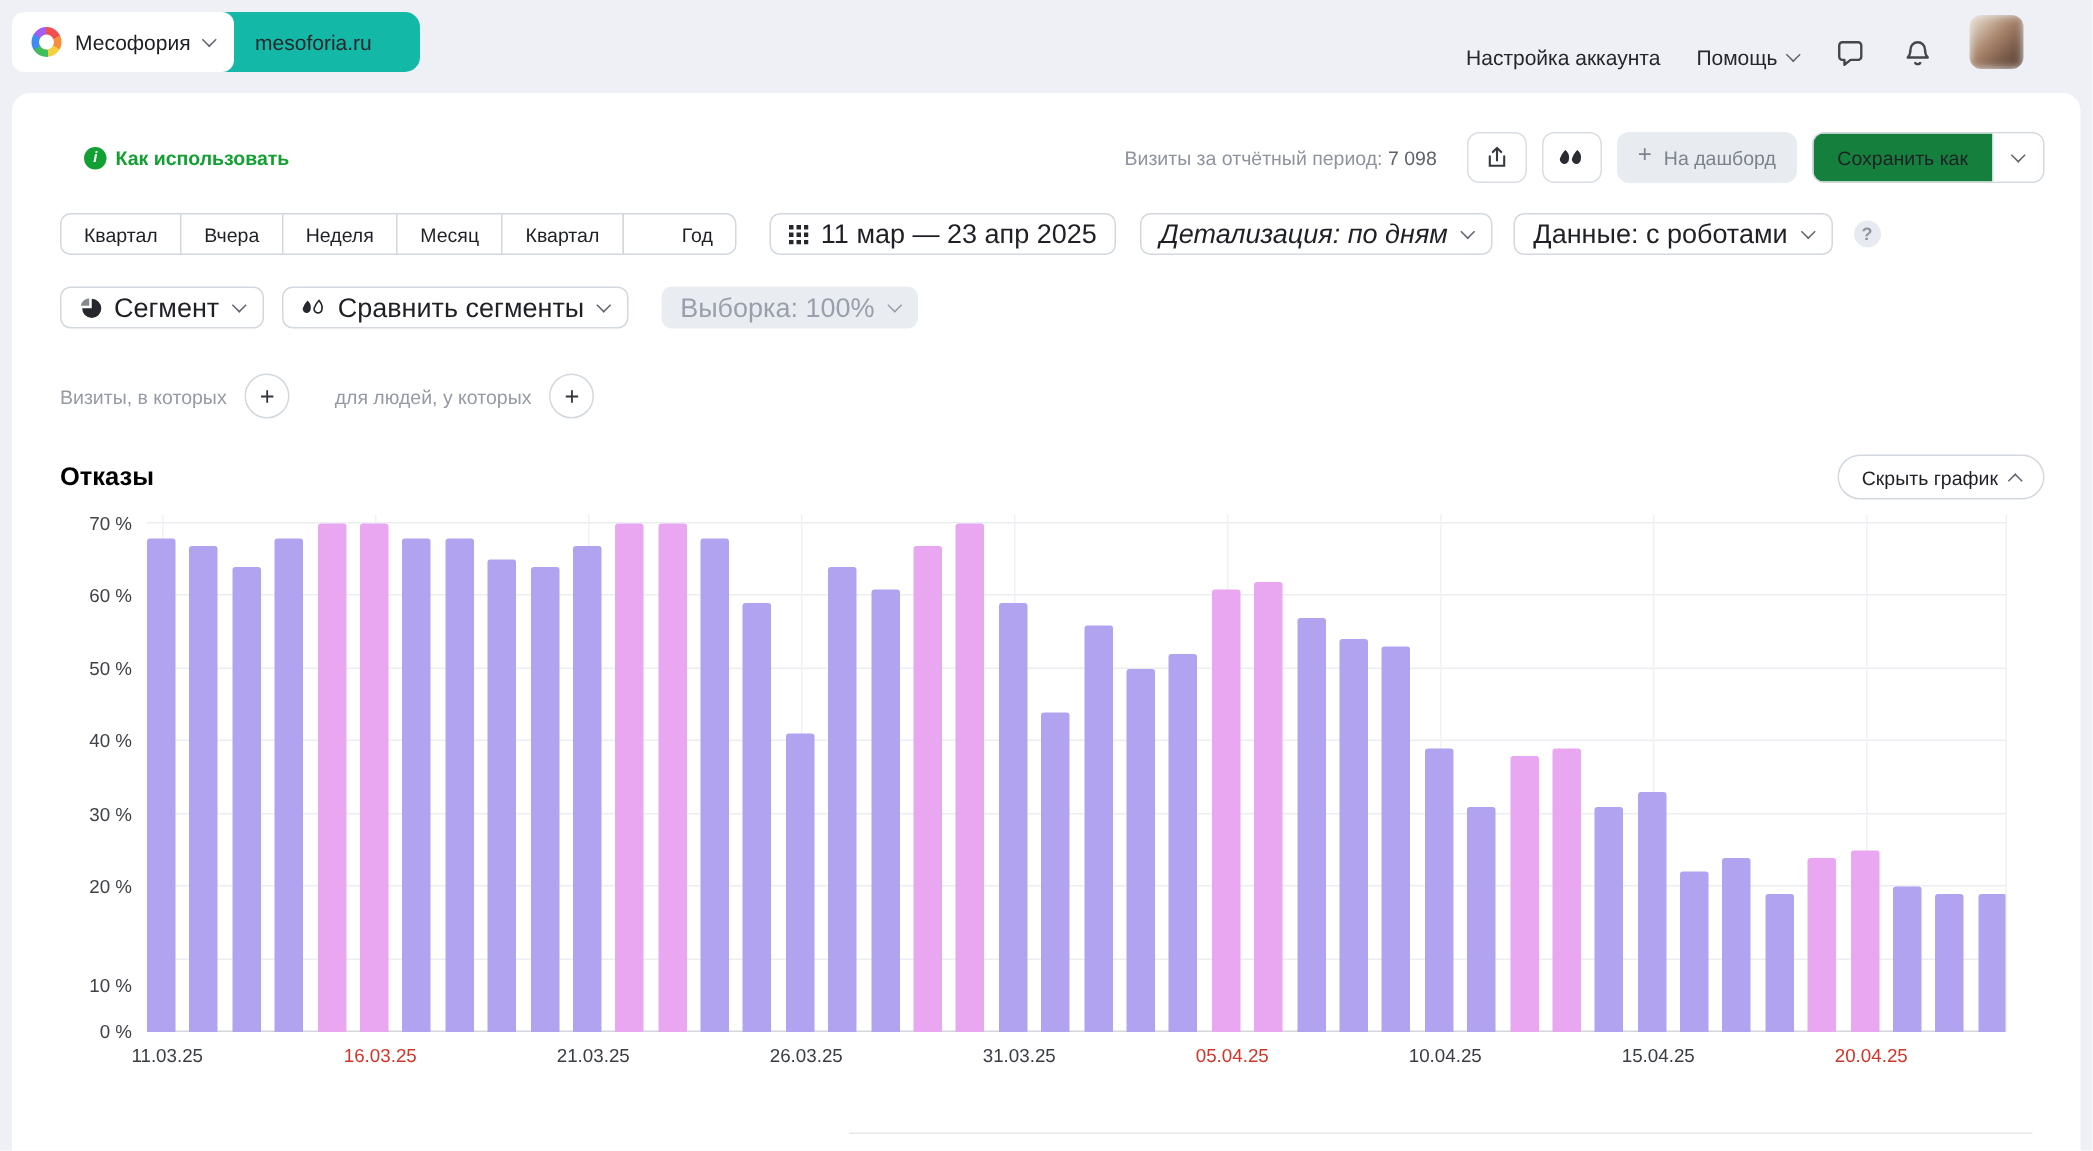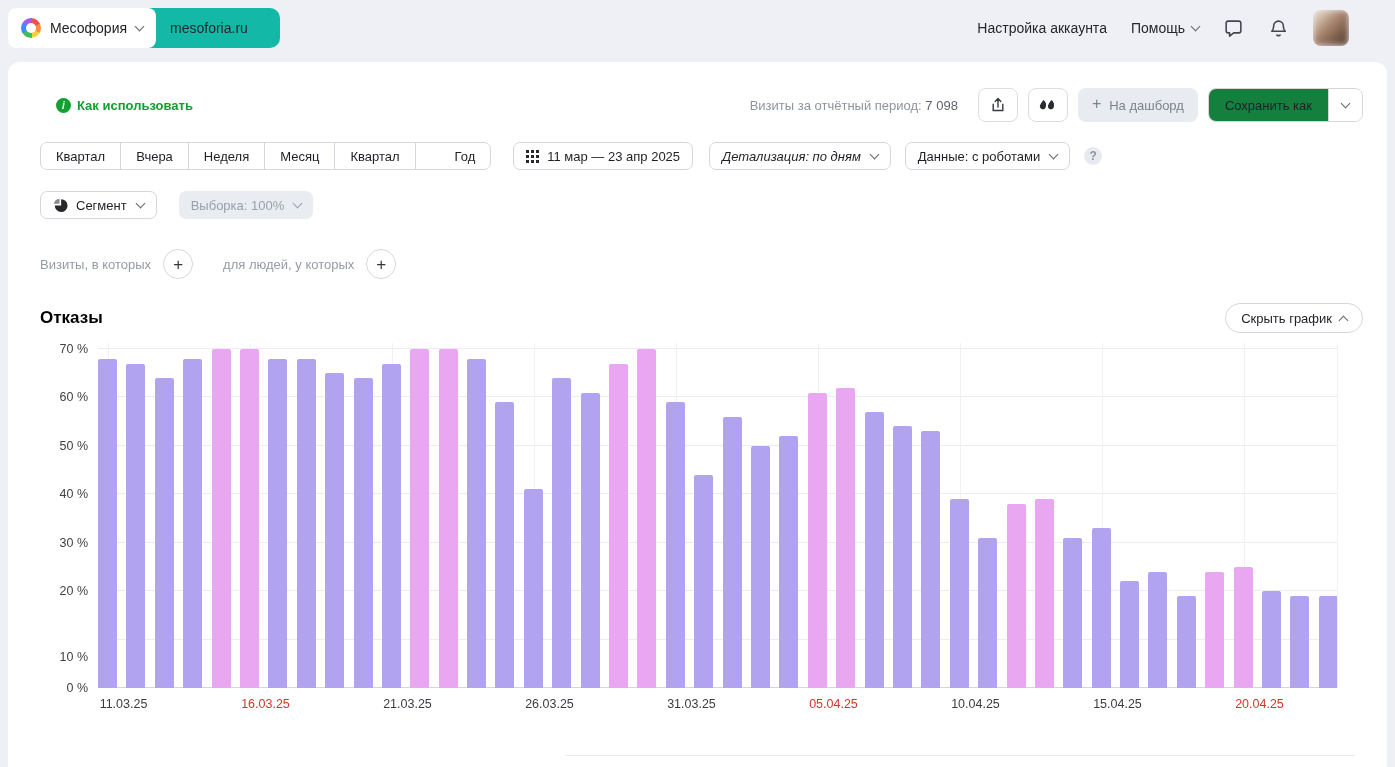--- a/index.html
+++ b/index.html
@@ -19,21 +19,21 @@
   .metrica-logo { width:20px; height:20px; border-radius:50%;
     background:conic-gradient(#f24e4e 0 18%, #fb8c3c 18% 33%, #f7cf3c 33% 48%, #41bd5b 48% 66%, #3f8cf2 66% 84%, #a45df0 84% 100%);
     position:relative; flex:0 0 auto; }
   .metrica-logo::after { content:""; position:absolute; inset:5px; background:#fff; border-radius:50%; }
   .counter-name { font-size:14px; color:#1c1d22; }
   .chev { display:inline-block; width:7px; height:7px; border-right:1.6px solid #62666e; border-bottom:1.6px solid #62666e; transform:rotate(45deg); margin-top:-4px; }
   .chev.up { transform:rotate(-135deg); margin-top:4px; }
   .domain { font-size:14px; color:#26272c; }
   .blur-wrap { overflow:hidden; border-radius:4px; display:inline-block; }
   .counter-id-blur { width:108px; height:16px; background:linear-gradient(90deg,#9fa9ba,#b7bfcc 40%,#98a3b5); filter:blur(4px); }
-  .topbar-right { display:flex; align-items:center; gap:24px; }
+  .topbar-right { display:flex; align-items:flex-end; gap:24px; }
   .topbar-link { color:#26272c; cursor:pointer; display:flex; align-items:center; gap:7px; }
   .icon-btn-plain { background:none; border:none; cursor:pointer; display:flex; align-items:center; }
   .avatar-wrap { width:36px; height:36px; border-radius:8px; overflow:hidden; cursor:pointer; }
   .avatar-blur { width:100%; height:100%; background:linear-gradient(135deg,#e0d3c2 10%,#a8846b 45%,#6b4f40 80%); filter:blur(3px); }
   .username-blur { width:92px; height:13px; background:linear-gradient(90deg,#8d4a33,#a65b3e 50%,#7c3f2c); filter:blur(4px); }
 
   
   .card { position:relative; margin:6px 8px 0 8px; background:#fff; border-radius:12px; height:740px; padding:26px 24px 0 32px; }
   .bottom-divider { position:absolute; top:693px; left:558px; right:32px; height:1px; background:#e6e8ec; }
 
@@ -52,21 +52,21 @@
   .save-group { display:flex; border:1px solid #d3d7de; border-radius:8px; overflow:hidden; background:#fff; }
   .save-main { padding:0 16px; height:32px; display:flex; align-items:center; font-size:13px; color:#1f2026; cursor:pointer; background:#15803d; border:none; font-family:inherit; }
   .save-chev { width:34px; height:32px; display:flex; align-items:center; justify-content:center; border:none; border-left:1px solid #d3d7de; background:#fff; cursor:pointer; }
 
   
   .filter-row { display:flex; align-items:center; gap:12px; margin-top:20px; }
   .seg-group { display:flex; }
   .seg-btn { height:28px; padding:0 15px; background:#fff; border:1px solid #d3d8df; margin-left:-1px; font-size:13px; color:#1f2026; cursor:pointer; font-family:inherit; }
   .seg-btn:first-child { border-radius:7px 0 0 7px; margin-left:0; }
   .seg-btn:last-child { border-radius:0 7px 7px 0;padding-left:39px; }
-  .ctl-btn { height:28px; padding:0 12px; background:#fff; border:1px solid #d3d8df; border-radius:7px; font-size:13px; color:#1f2026; display:flex; align-items:center; gap:8px; cursor:pointer; font-family:inherit; }
+  .ctl-btn { height:28px; padding:0 12px; background:#fff; border:1px solid #d3d8df; border-radius:7px; font-size:18px; color:#1f2026; display:flex; align-items:center; gap:8px; cursor:pointer; font-family:inherit; }
   .ctl-btn .chev { margin-left:2px; }
   .ctl-btn.disabled { background:#e9edf2; border:none; color:#9aa0ab; }
   .ctl-btn.disabled .chev { border-color:#9aa0ab; }
   .help-circle { width:18px; height:18px; border-radius:50%; background:#e7eaf0; color:#8f95a0; font-size:12px; font-weight:bold; display:flex; align-items:center; justify-content:center; cursor:pointer; margin-left:2px; }
 
   .builder-row { display:flex; align-items:center; gap:12px; margin-top:30px; color:#959aa4; font-size:13px; }
   .plus-circle { width:30px; height:30px; border-radius:50%; border:1px solid #d3d8df; background:#fff; color:#34363c; font-size:17px; line-height:1; display:flex; align-items:center; justify-content:center; cursor:pointer; }
   .builder-row .gap { width:6px; }
 
   
@@ -79,21 +79,21 @@
   .plot { position:relative; height:345px; }
   .plot::after { content:""; position:absolute; top:0; bottom:0; right:0; width:1px; background:#f0f1f5; }
   #grid { position:absolute; inset:0; }
   .hline { position:absolute; left:0; right:0; height:1px; background:#ebedf1; }
   .hline.zero { background:#d3d7dd; }
   .vline { position:absolute; top:0; bottom:0; width:1px; background:#f0f1f5; }
   #bars { position:absolute; inset:0; display:flex; justify-content:space-between; align-items:flex-end; }
   .bar { width:19px; background:#b1a3f0; border-radius:2px 2px 0 0; }
   .bar.weekend { background:#eaa7f1; }
   .ylab { position:absolute; right:calc(100% + 10px); font-size:12.5px; color:#3f4248; white-space:nowrap; }
-  #xlabels { position:absolute; left:16px; right:0; top:100%; height:24px; }
+  #xlabels { position:absolute; left:4px; right:0; top:100%; height:24px; }
   .xlab { position:absolute; top:9px; transform:translateX(-50%); font-size:12.5px; color:#3a3d43; white-space:nowrap; }
   .xlab.red { color:#d0372b; }
 
   svg.ic { display:block; }
 </style>
 </head>
 <body>
 
 <header class="topbar">
   <div class="counter-group">
@@ -200,20 +200,28 @@
     <span class="help-circle">?</span>
   </div>
 
   <div class="filter-row" style="margin-top:21px;">
     <button class="ctl-btn">
       <svg class="ic" width="15" height="15" viewBox="0 0 16 16">
         <path d="M8.7 8V1.3A6.8 6.8 0 1 1 1.9 8z" fill="#26282d"></path>
         <path d="M6.9 6.2H.9A6.4 6.4 0 0 1 6.9.8z" fill="#26282d" opacity=".55"></path>
       </svg>
       <span>Сегмент</span>
+      <span class="chev"></span>
+    </button>
+    <button class="ctl-btn">
+      <svg class="ic" width="16" height="13" viewBox="0 0 17 13">
+        <path d="M4.4 1c1.9 2.1 2.5 3.7 2.1 5.8a2.8 2.8 0 1 1-5-1.5C2.1 3.6 3.1 2.3 4.4 1z" fill="#26282d"></path>
+        <path d="M12.4 1c1.9 2.1 2.5 3.7 2.1 5.8a2.8 2.8 0 1 1-5-1.5c.6-1.7 1.6-3 2.9-4.3z" fill="none" stroke="#26282d" stroke-width="1.2"></path>
+      </svg>
+      <span>Сравнить сегменты</span>
       <span class="chev"></span>
     </button>
     <button class="ctl-btn disabled" style="margin-left:10px;">
       <span>Выборка: 100%</span>
       <span class="chev"></span>
     </button>
   </div>
 
   <div class="builder-row">
     <span>Визиты, в которых</span>

